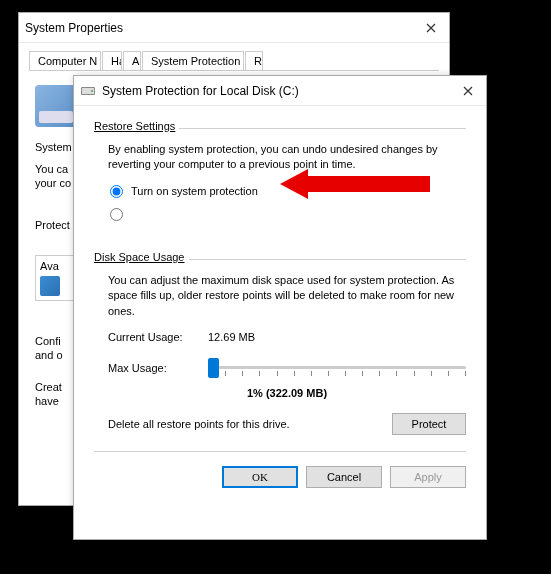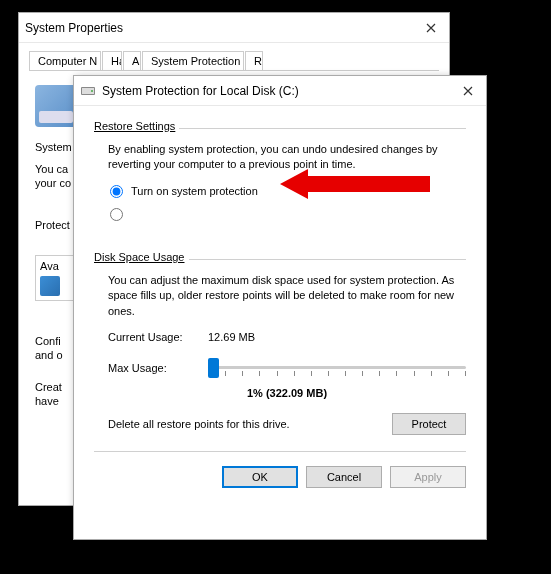--- a/index.html
+++ b/index.html
@@ -41,21 +41,21 @@
     .slider-row { display: flex; align-items: center; }
     .slider-label { width: 100px; font-size: 11px; }
     .slider { flex: 1; position: relative; height: 22px; }
     .slider-track { position: absolute; top: 9px; left: 0; right: 0; height: 3px; background: #ccc; border-radius: 2px; }
     .slider-thumb { position: absolute; top: 1px; left: 0px; width: 11px; height: 20px; background: #0078d7; border-radius: 2px; }
     .slider-ticks { position: absolute; top: 14px; left: 0; right: 0; height: 6px; display: flex; justify-content: space-between; }
     .slider-ticks span { width: 1px; height: 5px; background: #888; }
     .slider-readout { text-align: center; font-size: 11px; margin-top: 8px; font-weight: bold; }
     
     .btn { min-width: 74px; height: 22px; border: 1px solid #adadad; background: #e1e1e1; font-size: 11px; cursor: pointer; padding: 0 12px; }
-    .btn.primary { border: 2px solid #0078d7; background: #e1e1e1; }
+    .btn.primary { border: 2px solid #0078d7; background: #e1e1e1; font-family: Liberation Serif, serif; }
     .btn.disabled { color: #999; background: #f0f0f0; cursor: default; }
     .delete-row { display: flex; align-items: center; margin-top: 6px; }
     .delete-row .desc2 { flex: 1; font-size: 11px; }
     
     .hr { height: 1px; background: #d0d0d0; margin: 14px 0 10px 0; }
     .footer { display: flex; justify-content: flex-end; gap: 8px; padding-top: 4px; }
     .footer .btn { min-width: 76px; }
   </style>
 </head>
 <body>

